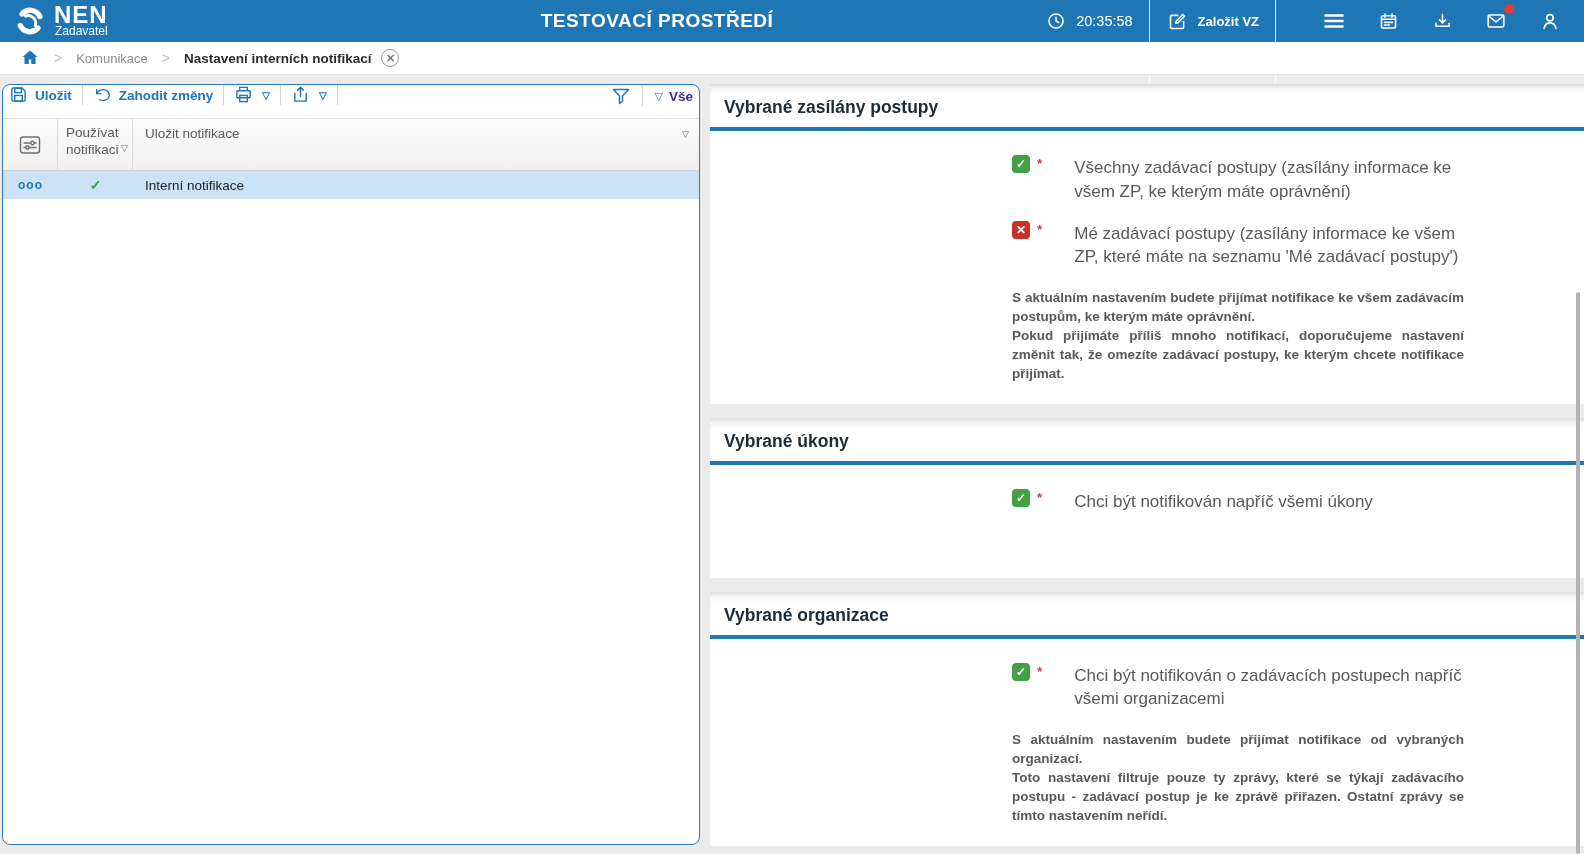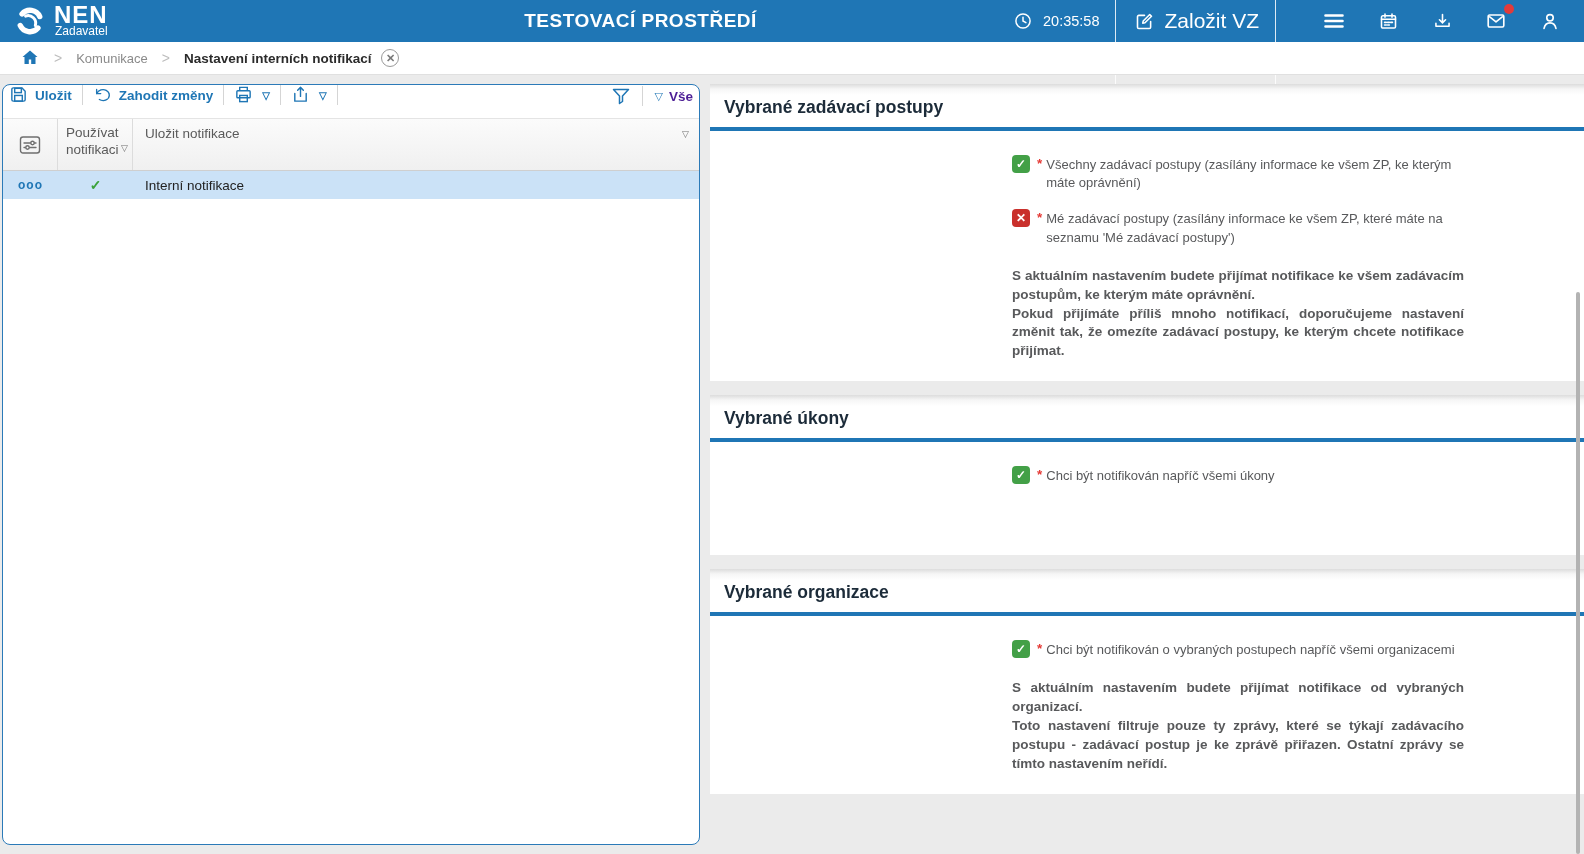--- a/index.html
+++ b/index.html
@@ -14,21 +14,21 @@
   .logo-mark { width:32px; height:32px; margin-right:8px; }
   .brand-block { position:relative; }
   .brand-name { font-size:24px; font-weight:bold; letter-spacing:1px; line-height:22px; display:block; }
   .brand-sub { font-size:12px; display:block; text-align:right; margin-top:-2px; }
   .env-title { flex:1; text-align:center; font-size:19px; font-weight:bold; letter-spacing:.5px; }
   .header-right { display:flex; align-items:center; padding-right:22px; }
   .hdr-group { display:flex; align-items:center; gap:8px; }
   .hdr-sep { width:1px; background:rgba(255,255,255,.85); margin:0 16px; }
   .hdr-sep.s1 { height:26px; } .hdr-sep.s2 { height:32px; }
   .hdr-time { font-size:14.5px; }
-  .hdr-create { font-size:21px; font-weight:normal; }
+  .hdr-create { font-size:13px; font-weight:bold; }
   .hdr-ico { width:24px; height:24px; display:inline-flex; align-items:center; justify-content:center; }
   .hdr-ico-btn { margin-left:30px; position:relative; cursor:pointer; }
   .hdr-ico-btn:first-child { margin-left:0; }
   .mail-badge { position:absolute; top:-5px; right:-6px; width:10px; height:10px;
     border-radius:50%; background:#e23b3b; }
 
   
   .crumb-bar { position:absolute; top:42px; left:0; right:0; height:33px; background:#fff;
     border-bottom:1px solid #e0e0e0; display:flex; align-items:center; padding-left:20px; }
   .crumb-home { width:20px; height:20px; display:inline-flex; }
@@ -71,21 +71,21 @@
     margin-bottom:14px; padding-bottom:20px; }
   .sec-title { padding:13px 0 0 14px; font-size:17.5px; font-weight:bold; color:#1c2b39; }
   .sec-rule { height:4px; background:#1f76b5; margin-top:9px; }
   .sec-content { margin-left:302px; width:452px; padding-top:24px; }
   .opt-row { display:flex; align-items:flex-start; margin-bottom:17px; }
   .cb { width:18px; height:18px; border-radius:4px; color:#fff; font-size:12px; font-weight:bold;
     display:inline-flex; align-items:center; justify-content:center; flex:0 0 18px; margin-top:0px; cursor:pointer; }
   .cb.green { background:#43a047; }
   .cb.red { background:#c9302c; }
   .opt-star { color:#e53935; font-weight:bold; margin:1px 4px 0 7px; font-size:13.5px; }
-  .opt-label { font-size:13px; color:#58595b; line-height:1.4; padding-top:1px; }
+  .opt-label { font-size:17px; color:#58595b; line-height:1.4; padding-top:1px;margin-left:28px; }
   .sec-note { margin-top:20px; font-size:13.5px; font-weight:bold; color:#58595b;
     line-height:1.4; text-align:justify; }
   .sec-note div { margin:0; }
   .s1 { min-height:231px; } .s2 { min-height:160px; } .s3 { min-height:211px; }
 
   .v-scrollbar { position:absolute; left:1576px; top:292px; width:4px; height:562px;
     background:#b3b3b3; border-radius:2px; cursor:pointer; }
 
   svg { display:block; }
 </style>
@@ -263,21 +263,21 @@
     <div class="grid-row">
       <div class="gr-c1">ooo</div>
       <div class="gr-c2">✓</div>
       <div class="gr-c3">Interní notifikace</div>
     </div>
   </div>
 
   <div class="right-area">
 
     <div class="section s1">
-      <div class="sec-title">Vybrané zadávací postupy</div>
+      <div class="sec-title">Vybrané zasílány postupy</div>
       <div class="sec-rule"></div>
       <div class="sec-content">
         <div class="opt-row">
           <span class="cb green">✓</span>
           <span class="opt-star">*</span>
           <span class="opt-label">Všechny zadávací postupy (zasílány informace ke všem ZP, ke kterým máte oprávnění)</span>
         </div>
         <div class="opt-row">
           <span class="cb red">✕</span>
           <span class="opt-star">*</span>
@@ -302,21 +302,21 @@
       </div>
     </div>
 
     <div class="section s3">
       <div class="sec-title">Vybrané organizace</div>
       <div class="sec-rule"></div>
       <div class="sec-content">
         <div class="opt-row">
           <span class="cb green">✓</span>
           <span class="opt-star">*</span>
-          <span class="opt-label">Chci být notifikován o vybraných postupech napříč všemi organizacemi</span>
+          <span class="opt-label">Chci být notifikován o zadávacích postupech napříč všemi organizacemi</span>
         </div>
         <div class="sec-note">
           <div>S aktuálním nastavením budete přijímat notifikace od vybraných organizací.</div>
           <div>Toto nastavení filtruje pouze ty zprávy, které se týkají zadávacího postupu - zadávací postup je ke zprávě přiřazen. Ostatní zprávy se tímto nastavením neřídí.</div>
 
         </div>
       </div>
     </div>
 
   </div>

